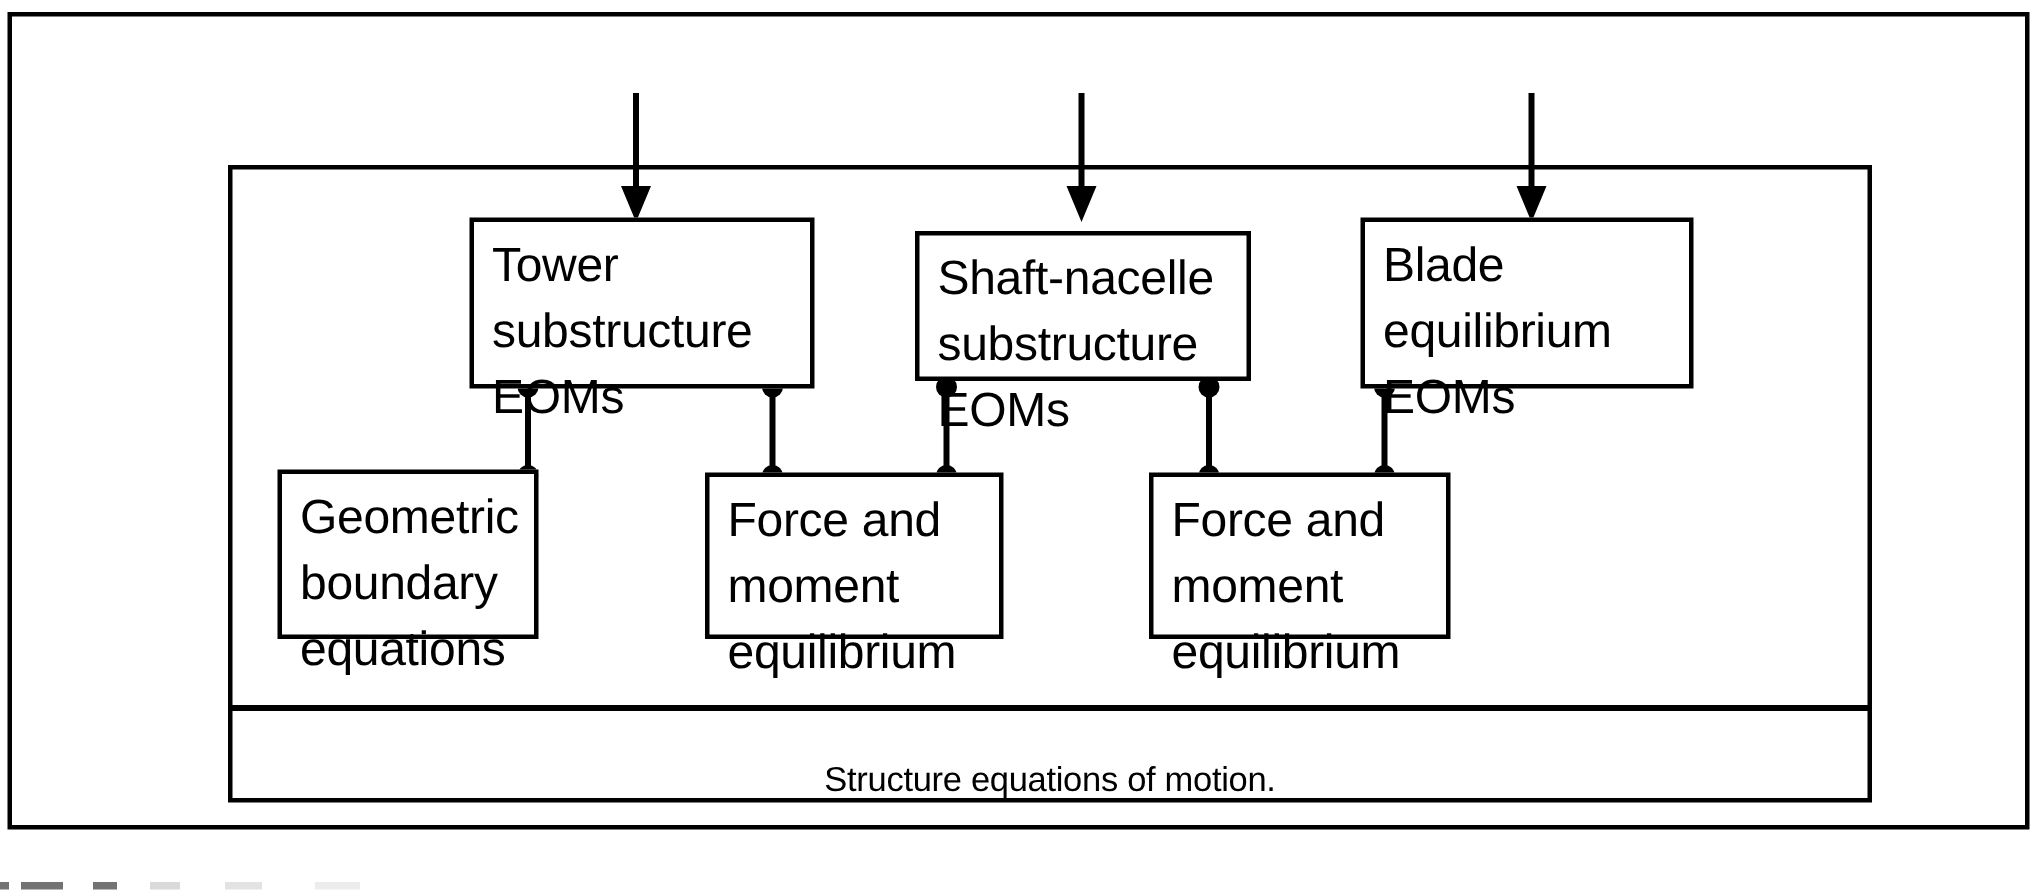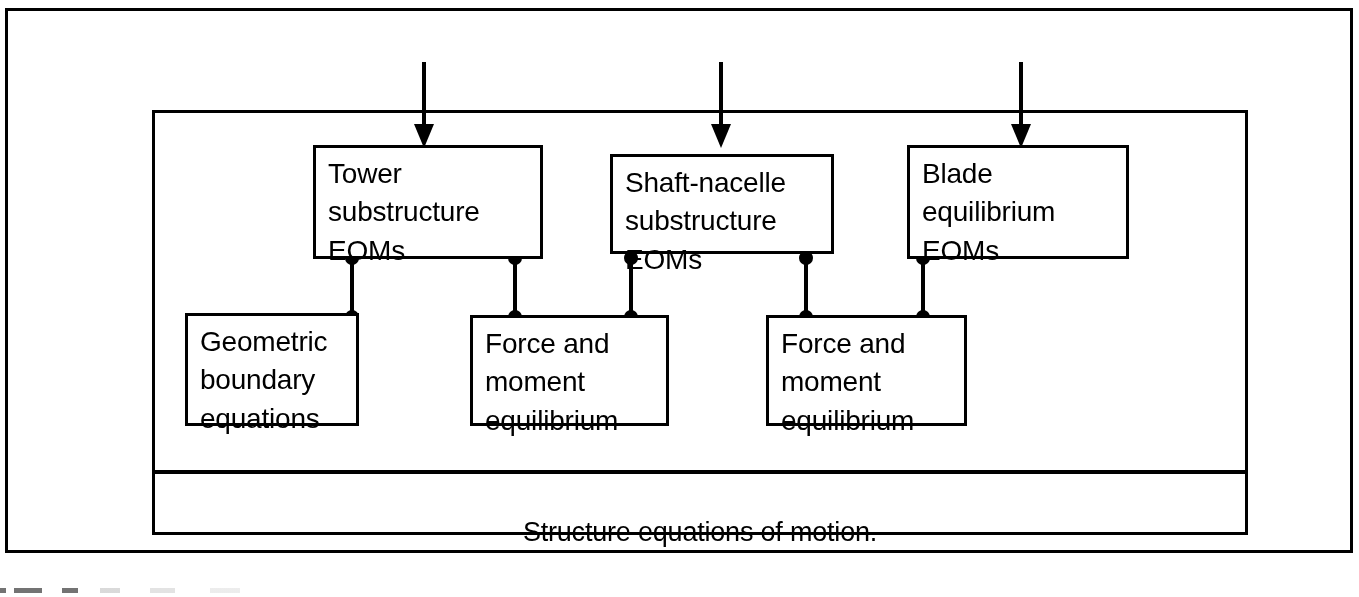--- a/index.html
+++ b/index.html
@@ -25,21 +25,21 @@
     top: 0;
     width: 1359px;
     height: 597px;
   }
   .box {
     position: absolute;
     box-sizing: border-box;
     border: 3px solid #000000;
     background: #ffffff;
     padding: 7px 0 0 12px;
-    font-size: 28px;
+    font-size: 32px;
     line-height: 1.37;
     letter-spacing: -0.2px;
     white-space: pre-line;
     font-weight: 400;
   }
   .outer-frame {
     position: absolute;
     left: 5px;
     top: 8px;
     width: 1348px;
@@ -62,27 +62,27 @@
     position: absolute;
     left: 152px;
     top: 470px;
     width: 1096px;
     height: 4px;
     background: #000000;
   }
   .caption {
     position: absolute;
     left: 152px;
-    top: 502px;
+    top: 489px;
     width: 1096px;
     height: 61px;
     display: flex;
     align-items: center;
     justify-content: center;
-    font-size: 27px;
+    font-size: 23px;
     letter-spacing: -0.2px;
   }
   .noise-strip {
     position: absolute;
     left: 0;
     top: 588px;
     width: 1359px;
     height: 5px;
     opacity: 0.55;
     background:

